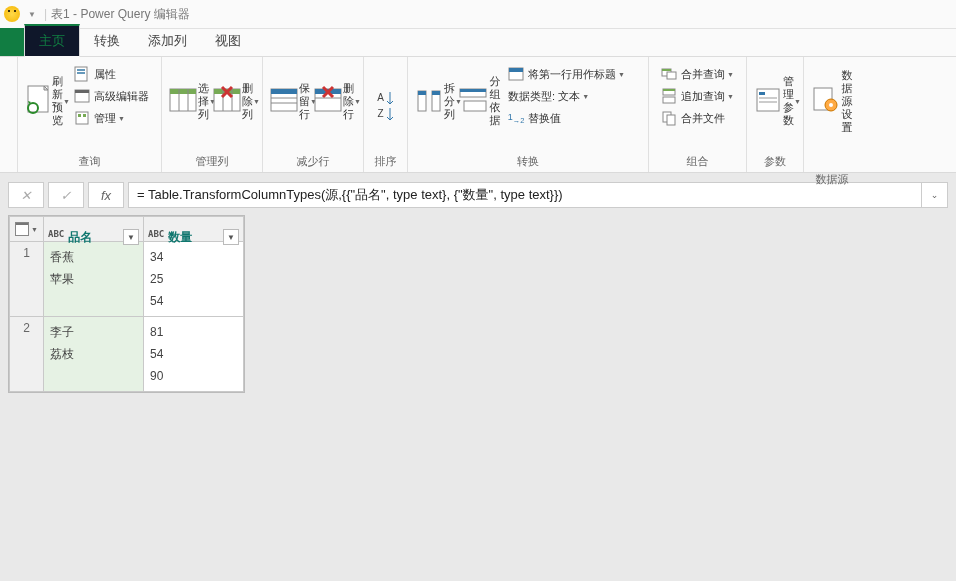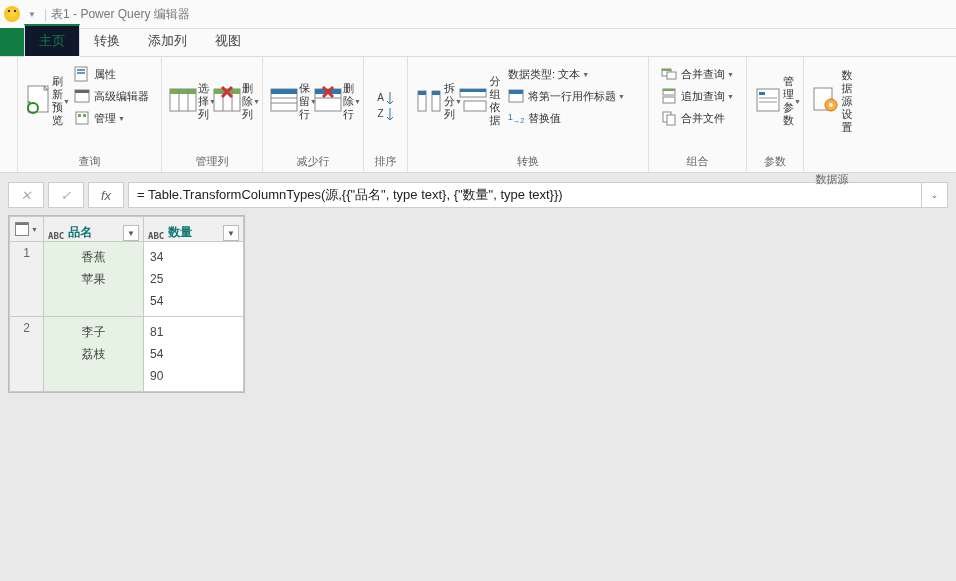--- a/index.html
+++ b/index.html
@@ -40,27 +40,27 @@
   .fx-label { font-style:italic; color:#666;}
   .formula-input { flex:1; height:26px; background:#fff; border:1px solid #ccc; padding:0 8px; font-family:Consolas,monospace; font-size:13px; color:#222; display:flex; align-items:center;}
   .formula-dd { width:26px; height:26px; background:#fff; border:1px solid #ccc; border-left:none; display:flex; align-items:center; justify-content:center; font-size:9px; color:#666;}
 
   .grid-area { background:#e9e9e9; padding:0 8px; height:calc(581px - 29px - 28px - 116px - 42px); }
   .grid { background:#fff; border:1px solid #bbb; display:inline-block;}
   table { border-collapse:collapse;}
   th, td { border:1px solid #c9c9c9; font-size:12px; }
   th.corner { width:34px; height:24px; background:#f0f0f0;}
   th.colh { background:#f0f0f0; padding:0; }
-  .colh-inner { display:flex; align-items:flex-end; height:24px; padding:0 4px; gap:4px;}
+  .colh-inner { display:flex; align-items:flex-start; height:24px; padding:12px 4px; gap:4px;}
   .type-ico { font-size:9px; color:#555; font-family:Consolas,monospace;}
   .col-name { font-size:12px; color:#0f766e;}
   .col-dd { margin-left:auto; width:16px; height:16px; border:1px solid #bbb; background:#fff; display:flex; align-items:center; justify-content:center; font-size:8px; color:#555;}
   td.rownum { background:#f0f0f0; text-align:center; width:34px; color:#666; vertical-align:top; padding-top:4px;}
   td.cell { padding:4px 6px; vertical-align:top;}
-  td.cell.green { background:#e6f2e4;text-align:center;}
+  td.cell.green { background:#e6f2e4;}
   .cell-line { line-height:22px; height:22px;}
   .corner-inner { display:flex; align-items:center; justify-content:center; height:24px;}
   .table-ico { width:14px; height:14px; border:1px solid #888; background:linear-gradient(#777 0 2px,#fff 2px);}
   .tiny-dd { font-size:7px; color:#666; margin-left:2px;}
 
   svg { display:block;}
 </style>
 </head>
 <body>
 
@@ -242,31 +242,31 @@
                 <rect x="2" y="4" width="26" height="8" fill="#fff" stroke="#888"></rect>
                 <rect x="6" y="16" width="22" height="10" fill="#fff" stroke="#888"></rect>
                 <rect x="2" y="4" width="26" height="3" fill="#37a"></rect>
               </svg>
             </span>
         <span class="lbl" style="white-space:pre-line;">分组
 依据</span>
       </div>
       <div class="vstack" style="min-width:140px;">
         <div class="smallrow">
-          <span>数据类型: 文本</span>
-          <span class="dd">▼</span>
-        </div>
-        <div class="smallrow">
           <span class="sicon">
                 <svg width="16" height="16">
                   <rect x="1" y="2" width="14" height="12" fill="#fff" stroke="#888"></rect>
                   <rect x="1" y="2" width="14" height="4" fill="#37a"></rect>
                 </svg>
               </span>
           <span>将第一行用作标题</span>
+          <span class="dd">▼</span>
+        </div>
+        <div class="smallrow">
+          <span>数据类型: 文本</span>
           <span class="dd">▼</span>
         </div>
         <div class="smallrow">
           <span class="sicon">
                 <span style="font-size:9px;color:#37a;">1<sub>→2</sub></span>
               </span>
           <span>替换值</span>
         </div>
       </div>
     </div>

